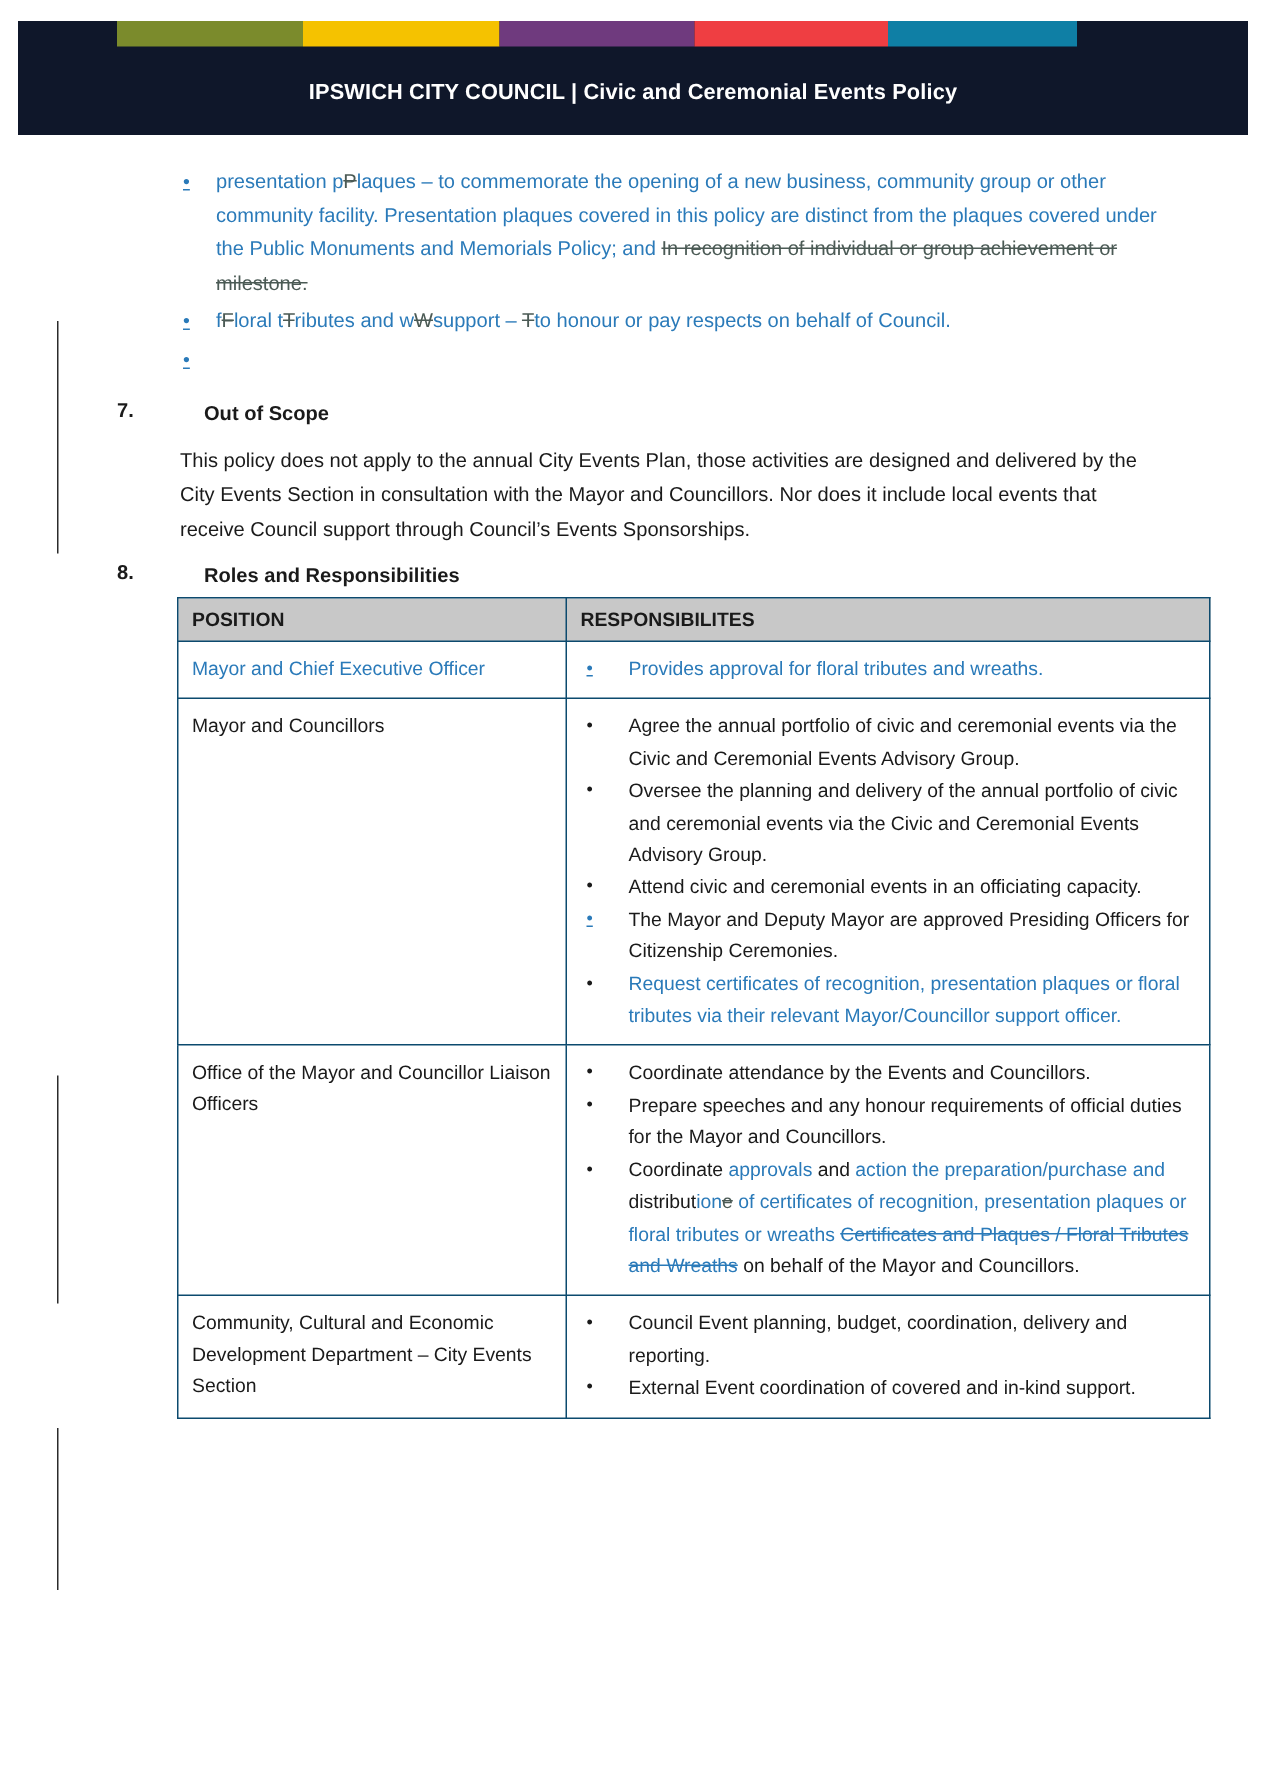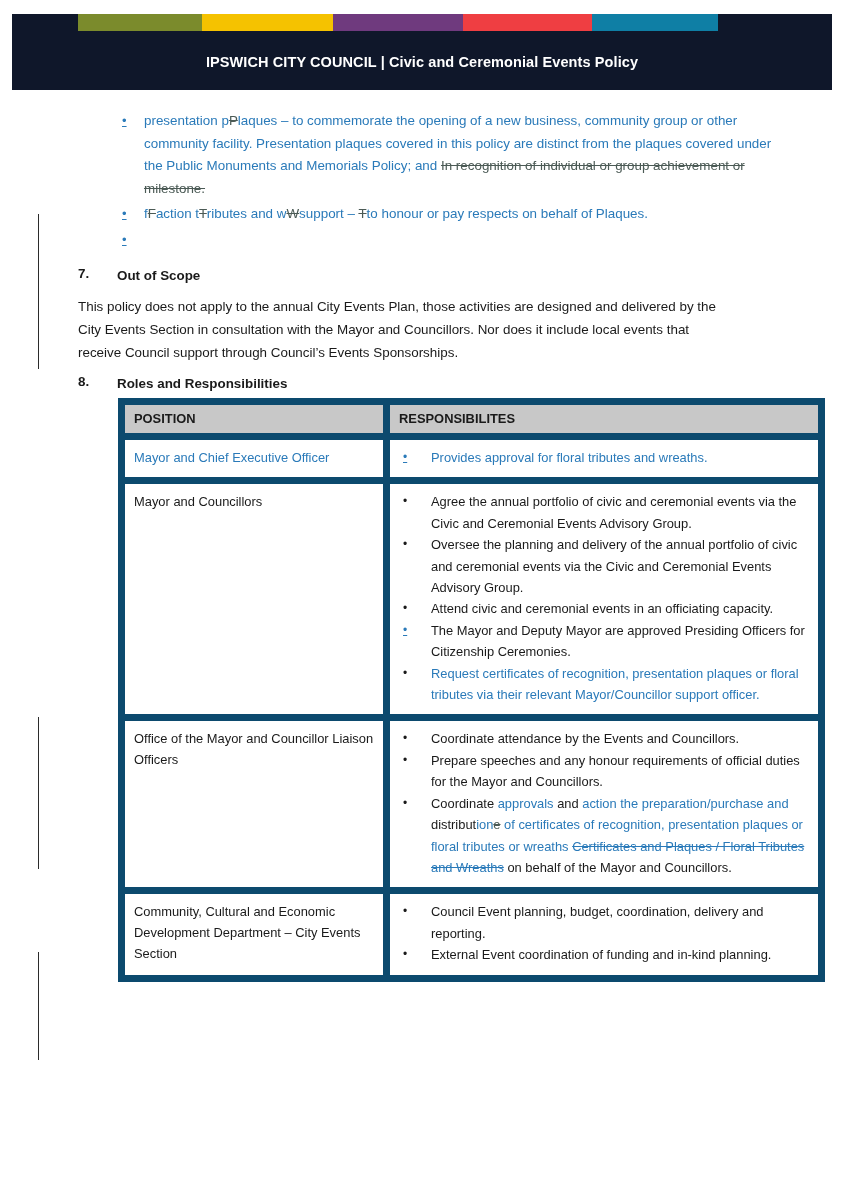--- a/index.html
+++ b/index.html
@@ -134,46 +134,47 @@
   }
   .section .num {
     position: absolute;
     left: 0;
     top: 0;
     width: 30px;
     font-weight: bold;
     font-size: 13.4px;
   }
   .section .head {
-    margin-left: 39px;
+    margin-left: 58px;
     font-weight: bold;
     font-size: 13.4px;
     line-height: 20px;
   }
   .section .para {
+    margin-left: 42px;
     margin-top: 9px;
     font-size: 13.4px;
     line-height: 23px;
     width: 653px;
   }
   #sec7 { top: 162px; }
   #sec8 { top: 270px; }
 
   
   .tbl {
     position: absolute;
     left: 118px;
     top: 294px;
     width: 652px;
     border-collapse: collapse;
     table-layout: fixed;
     font-size: 12.9px;
   }
   .tbl td, .tbl th {
-    border: 7px solid #0c4a6e;
+    border: 1px solid #0c4a6e;
     vertical-align: top;
     padding: 7px 9px 9px 9px;
     text-align: left;
   }
   .tbl th {
     background: #c8c8c8;
     font-weight: bold;
     font-size: 12.9px;
     padding: 6px 9px 7px 9px;
   }
@@ -221,21 +222,21 @@
   </div>
 
   <div class="doc">
 
     <div class="changebar cb1"></div>
     <div class="changebar cb2"></div>
     <div class="changebar cb3"></div>
 
     <div class="toplist" id="toplist">
         <div class="li"><span class="bullet ins-bullet">•</span><span><span class="ins">presentation p</span><span class="del">P</span><span class="ins">laques – to commemorate the opening of a new business, community group or other community facility.  Presentation plaques covered in this policy are distinct from the plaques covered under the Public Monuments and Memorials Policy; and </span><span class="del">In recognition of individual or group achievement or milestone.</span></span></div>
-        <div class="li"><span class="bullet ins-bullet">•</span><span><span class="ins">f</span><span class="del">F</span><span class="ins">action t</span><span class="del">T</span><span class="ins">ributes and w</span><span class="del">W</span><span class="ins">support – </span><span class="del">T</span><span class="ins">to honour or pay respects on behalf of Plaques.</span></span></div>
+        <div class="li"><span class="bullet ins-bullet">•</span><span><span class="ins">f</span><span class="del">F</span><span class="ins">loral t</span><span class="del">T</span><span class="ins">ributes and w</span><span class="del">W</span><span class="ins">support – </span><span class="del">T</span><span class="ins">to honour or pay respects on behalf of Council.</span></span></div>
         <div class="li empty-li"><span class="bullet ins-bullet">•</span><span></span></div>
       </div>
 
     <div class="section" id="sec7">
       <div class="num">7.</div>
       <div class="head">Out of Scope</div>
       <div class="para">This policy does not apply to the annual City Events Plan, those activities are designed and delivered by the City Events Section in consultation with the Mayor and Councillors. Nor does it include local events that receive Council support through Council’s Events Sponsorships.</div>
     </div>
 
     <div class="section" id="sec8">
@@ -279,21 +280,21 @@
                 <li><span class="bl">•</span><span><span class="plain">Prepare speeches and any honour requirements of official duties for the Mayor and Councillors.</span></span></li>
                 <li><span class="bl">•</span><span><span class="plain">Coordinate </span><span class="ins">approvals </span><span class="plain">and </span><span class="ins">action the preparation/purchase and </span><span class="plain">distribut</span><span class="ins">ion</span><span class="del">e</span><span class="ins"> of certificates of recognition, presentation plaques or floral tributes or wreaths </span><span class="del-blue">Certificates and Plaques / Floral Tributes and Wreaths</span><span class="plain"> on behalf of the Mayor and Councillors.</span></span></li>
               </ul>
             </td>
           </tr>
           <tr>
             <td class="col-pos cell-line"><span class="plain">Community, Cultural and Economic Development Department – City Events Section</span></td>
             <td class="col-resp">
               <ul class="rlist">
                 <li><span class="bl">•</span><span><span class="plain">Council Event planning, budget, coordination, delivery and reporting.</span></span></li>
-                <li><span class="bl">•</span><span><span class="plain">External Event coordination of funding and in-kind planning.</span></span></li>
+                <li><span class="bl">•</span><span><span class="plain">External Event coordination of covered and in-kind support.</span></span></li>
               </ul>
             </td>
           </tr>
         </tbody>
     </table>
 
   </div>
 </div>
 
 </body></html>

